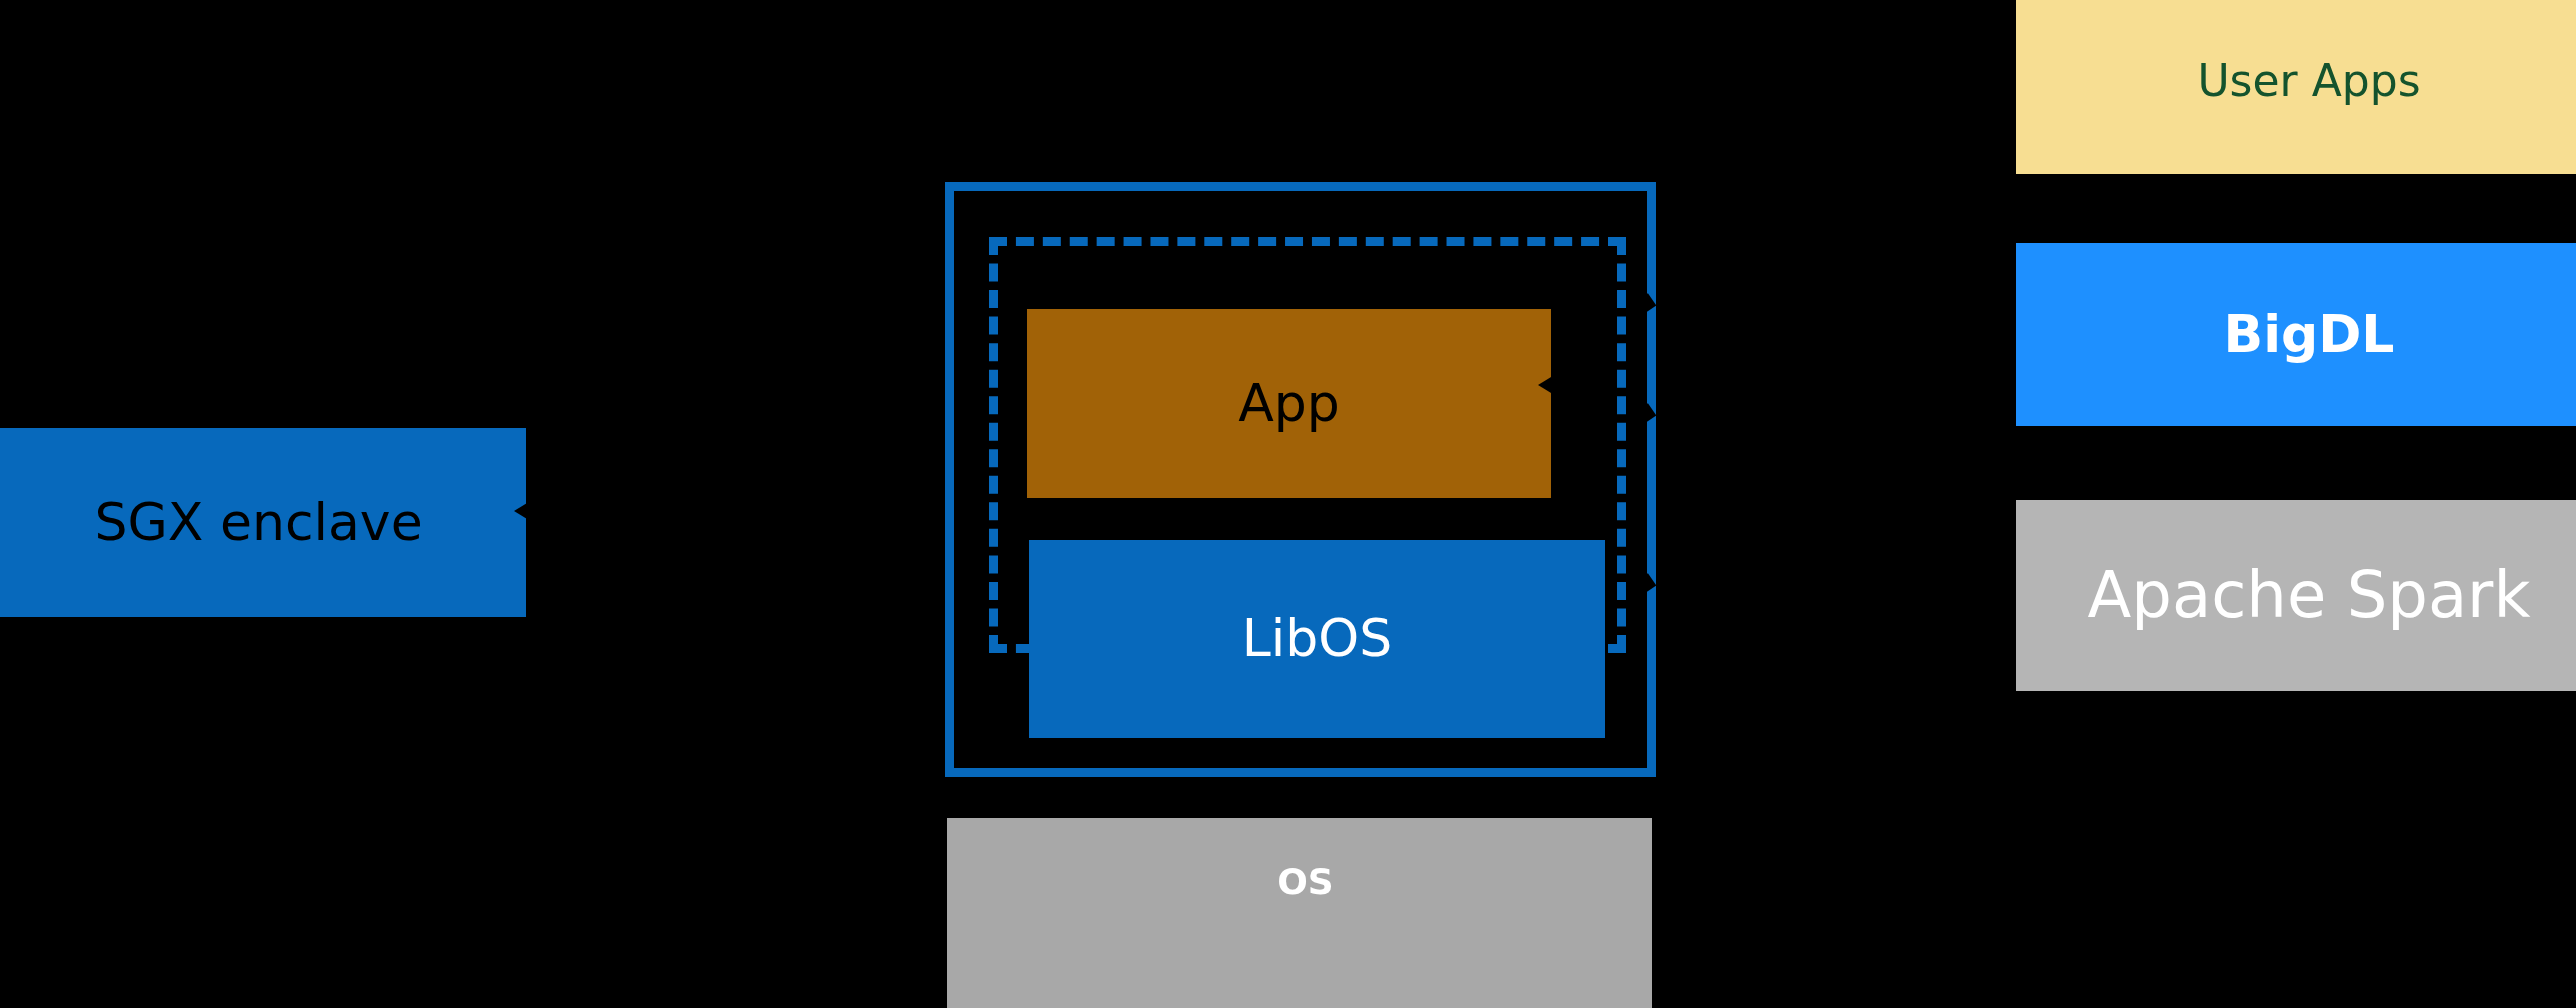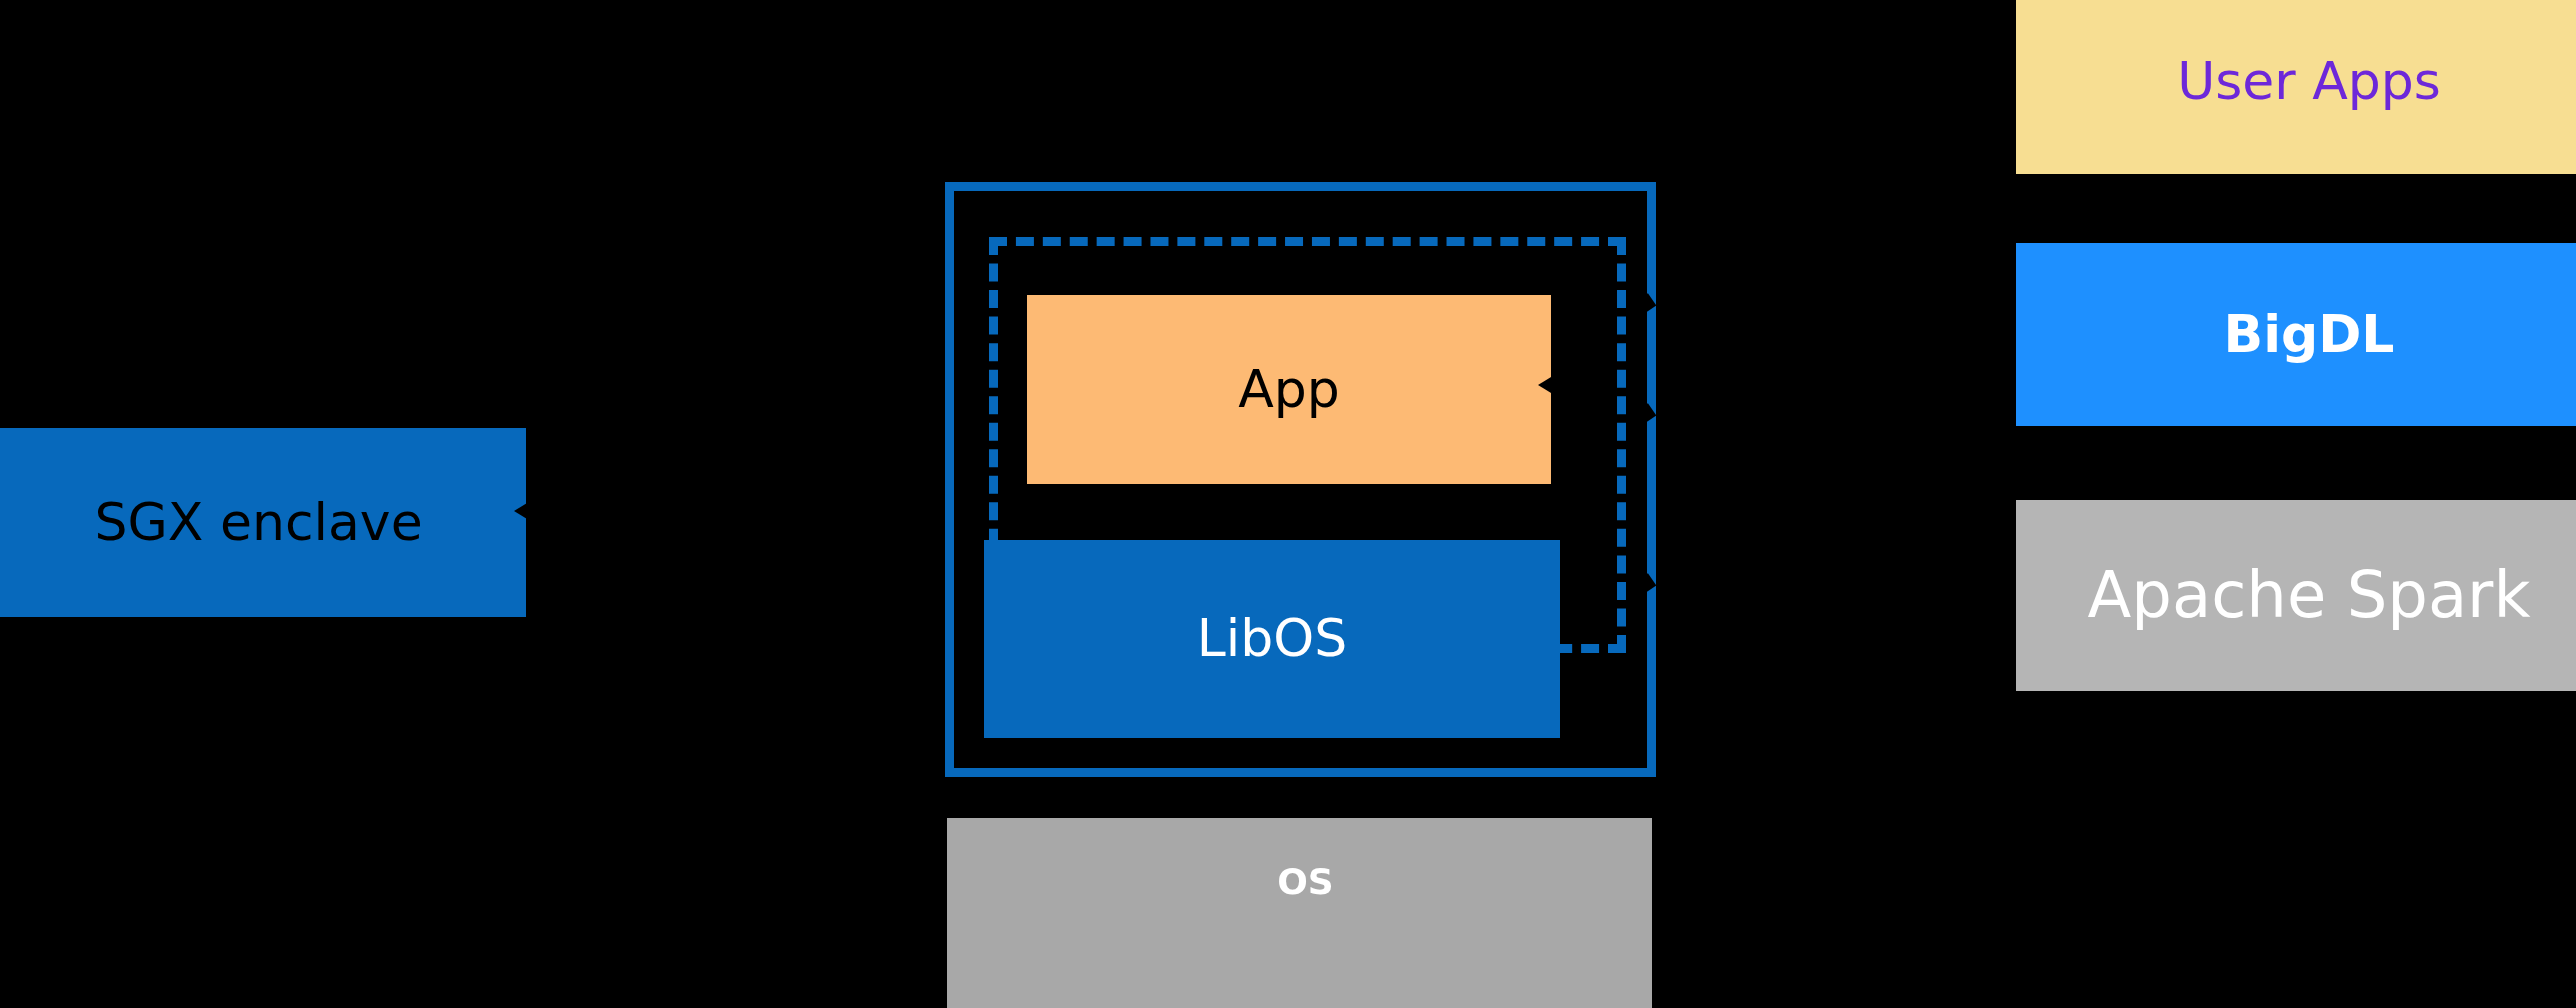--- a/index.html
+++ b/index.html
@@ -10,30 +10,30 @@
        box-sizing:border-box;text-align:center;line-height:1.1;}
   .lbl{white-space:nowrap;}
   
   #sgx{left:-8.4px;top:428px;width:534px;height:189px;background:#0769BC;}
   #sgx .lbl{color:#000000;font-size:52px;font-weight:400;}
   
   #outer-rect{position:absolute;left:945px;top:182px;width:711px;height:595px;
        border:9.2px solid #0769BC;box-sizing:border-box;background:transparent;}
   #dashed-rect{position:absolute;left:989px;top:237px;width:637px;height:416px;
        border:9.2px dashed #0769BC;box-sizing:border-box;background:transparent;}
-  #app{left:1027px;top:295px;width:524px;height:189px;background:#fdba74;}
+  #app{left:1027px;top:309px;width:524px;height:189px;background:#a16207;}
   #app .lbl{color:#000;font-size:52px;font-weight:400;}
-  #libos{left:984px;top:540px;width:576px;height:198px;background:#0769BC;}
+  #libos{left:1029px;top:540px;width:576px;height:198px;background:#0769BC;}
   #libos .lbl{color:#fff;font-size:52px;font-weight:400;}
   #os{left:947px;top:818px;width:705px;height:218px;background:#A8A8A8;
       align-items:flex-start;padding-top:44px;}
   #os .lbl{color:#fff;font-size:36px;font-weight:700;margin-left:12px;}
   
   #user-apps{left:2016px;top:-11.7px;width:586px;height:186px;background:#F7DE92;}
-  #user-apps .lbl{color:#6d28d9;font-size:52px;font-weight:400;}
+  #user-apps .lbl{color:#14532d;font-size:44px;font-weight:400;}
   #bigdl{left:2016px;top:243px;width:586px;height:183px;background:#1E90FF;}
   #bigdl .lbl{color:#fff;font-size:52px;font-weight:700;}
   #spark{left:2016px;top:500px;width:586px;height:191px;background:#B5B5B5;}
   #spark .lbl{color:#fff;font-size:64px;font-weight:400;}
   
   .arrow{position:absolute;width:0;height:0;}
   #arrow-sgx{left:514px;top:500px;border-top:11.7px solid transparent;
      border-bottom:11.7px solid transparent;border-right:18.4px solid #000;}
   #arrow-app{left:1538px;top:374px;border-top:11.7px solid transparent;
      border-bottom:11.7px solid transparent;border-right:18.4px solid #000;}

